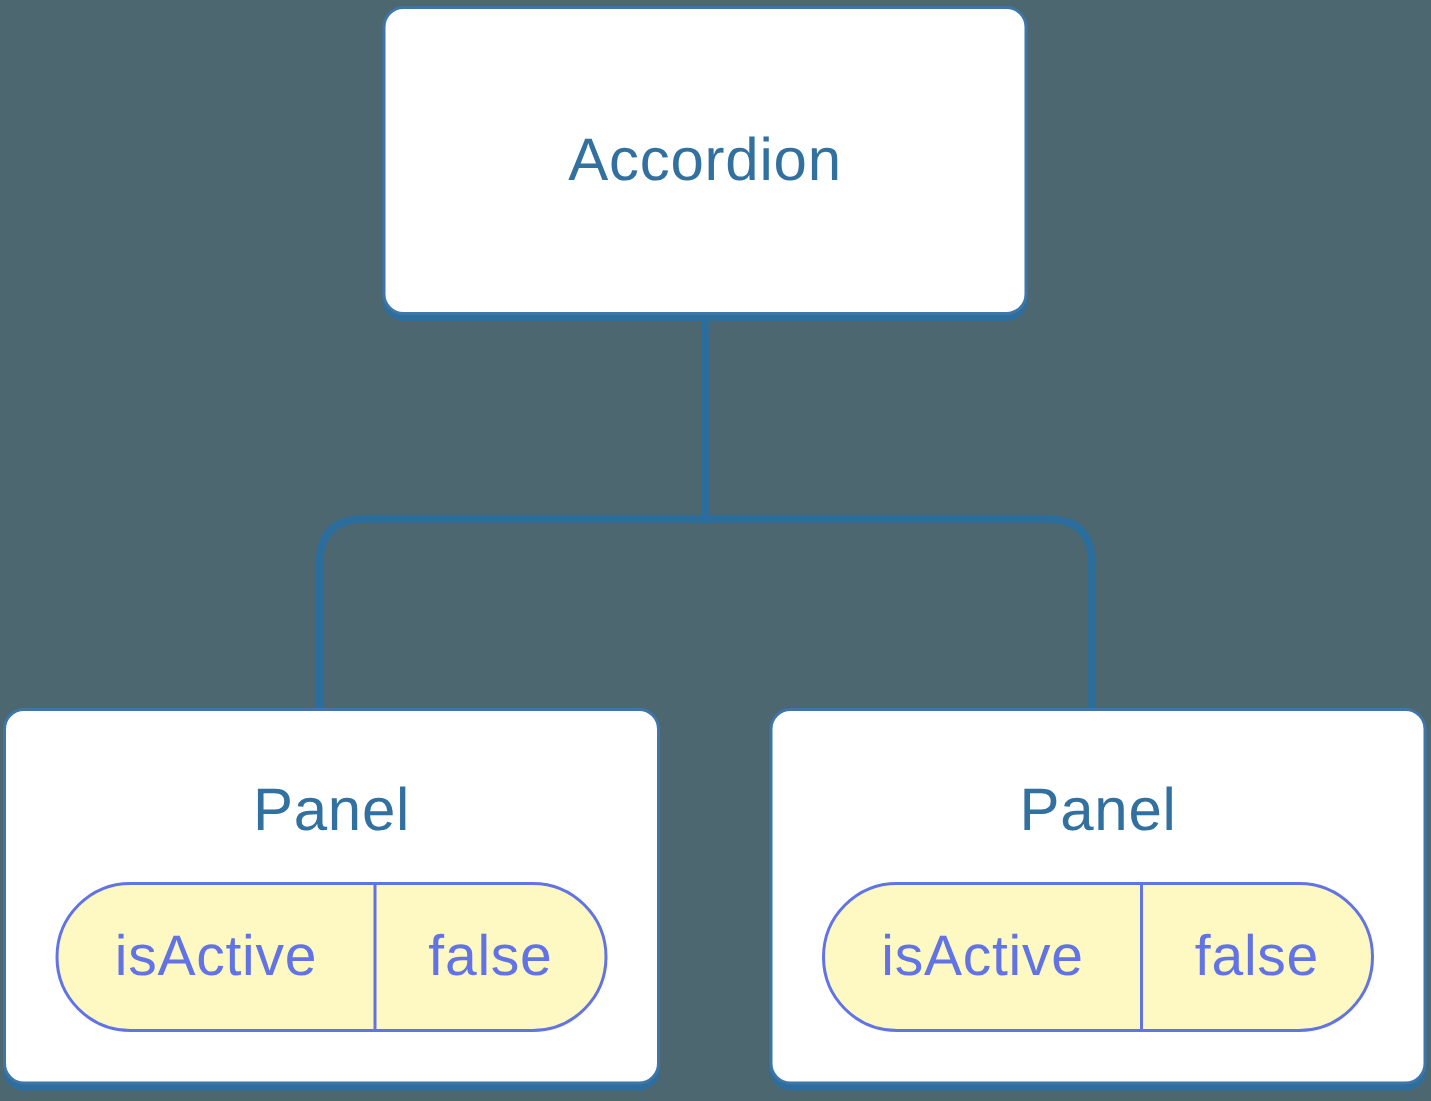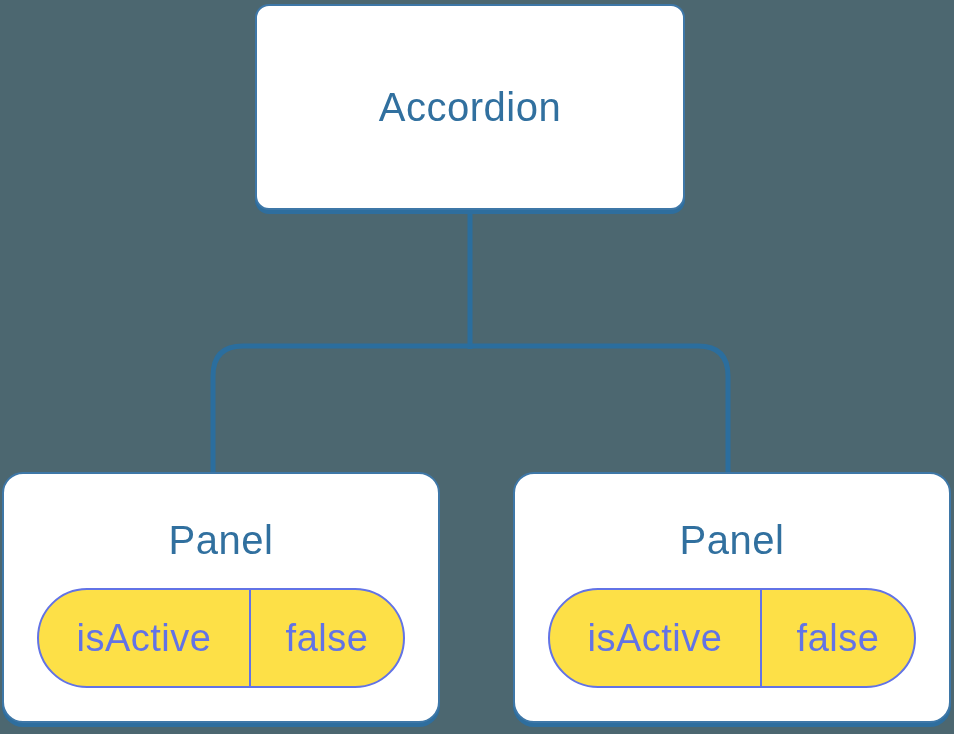--- a/index.html
+++ b/index.html
@@ -41,21 +41,20 @@
   .root-label {
     color: #31709F;
     font-size: 40px;
     font-weight: 500;
     letter-spacing: 0.5px;
   }
   .panel-node {
     top: 472px;
     width: 438px;
     height: 251px;
-    border-radius: 21px;
   }
   .panel-left  { left: 2px; }
   .panel-right { left: 513px; }
   .panel-title {
     position: absolute;
     left: 0;
     top: 38px;
     width: 100%;
     text-align: center;
     color: #31709F;
@@ -68,21 +67,21 @@
     position: absolute;
     left: 33px;
     top: 114px;
     width: 368px;
     height: 100px;
     border: 2px solid #6273E6;
     border-radius: 52px;
     box-sizing: border-box;
     display: flex;
     overflow: hidden;
-    background: #fde047;
+    background: #fef9c3;
   }
   .pill-cell {
     display: flex;
     align-items: center;
     justify-content: center;
     color: #6273E6;
     font-size: 38px;
     font-weight: 500;
     letter-spacing: 0.5px;
   }

